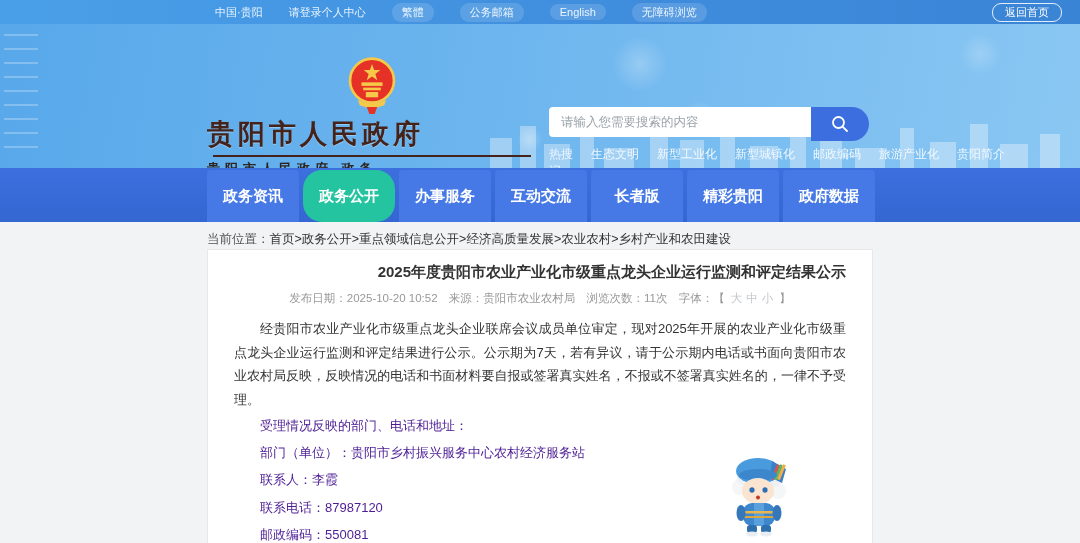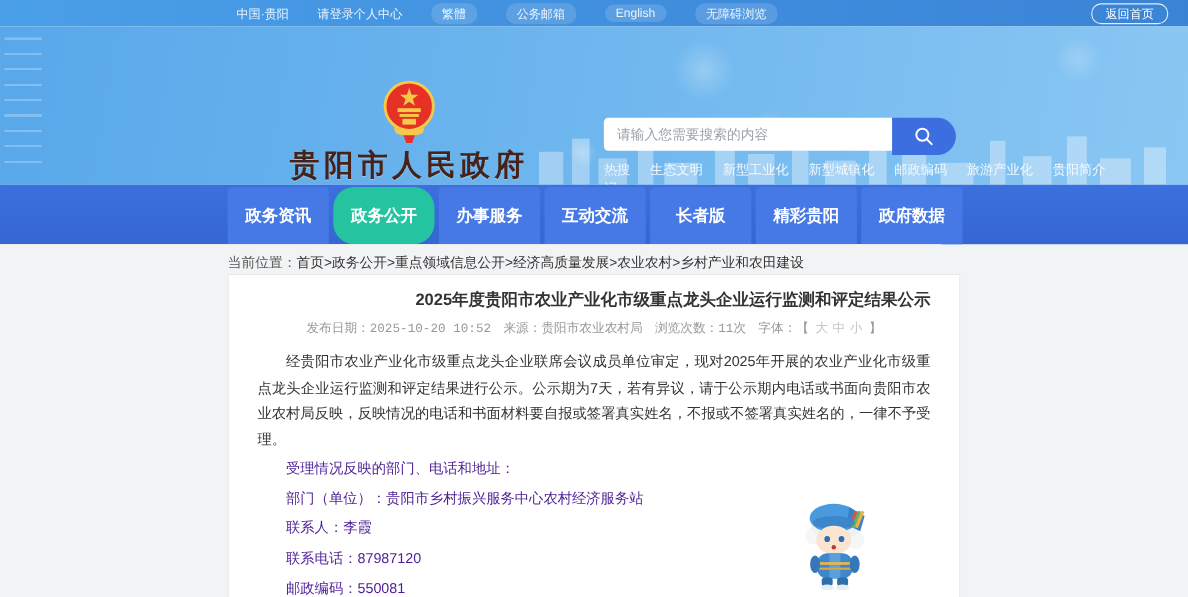--- a/index.html
+++ b/index.html
@@ -22,21 +22,21 @@
       radial-gradient(circle 40px at 640px 40px, rgba(255,255,255,0.25), rgba(255,255,255,0) 70%),
       radial-gradient(circle 26px at 700px 95px, rgba(255,255,255,0.22), rgba(255,255,255,0) 70%),
       radial-gradient(circle 18px at 530px 115px, rgba(255,255,255,0.25), rgba(255,255,255,0) 70%),
       radial-gradient(circle 30px at 980px 30px, rgba(255,255,255,0.2), rgba(255,255,255,0) 70%),
       linear-gradient(100deg,#58a8ea 0%,#6cb5ee 45%,#8ac7f3 100%);
   }
   .skyline { position:absolute; bottom:0; left:480px; width:600px; height:60px; opacity:0.35; }
   .deco-lines { position:absolute; left:4px; top:10px; width:50px; height:120px; opacity:0.5;
     background:repeating-linear-gradient(180deg, rgba(255,255,255,0.5) 0 2px, transparent 2px 14px); width:34px; }
 
-  .logo { position:absolute; left:207px; top:48px; width:330px; text-align:center; }
+  .logo { position:absolute; left:207px; top:32px; width:330px; text-align:left; }
   .emblem { display:block; margin:0 auto; }
   .site-title { font-size:27px; font-weight:bold; color:#45231a; letter-spacing:4px;
     margin-top:2px; text-shadow:0 1px 0 rgba(255,255,255,0.3); }
   .logo-divider { height:2px; background:#45231a; margin:3px 6px 3px 6px; }
   .site-subtitle { font-size:13px; color:#2c2420; font-weight:bold; letter-spacing:5px; }
   .site-url { font-size:13px; color:#22303a; font-weight:bold; margin-top:2px; letter-spacing:1px; }
 
   .search-wrap { position:absolute; left:549px; top:83px; width:320px; }
   .search-row { display:flex; height:30px; }
   .search-input { flex:1; border:none; outline:none; border-radius:4px 0 0 4px;
@@ -59,21 +59,21 @@
 
   
   .content { position:absolute; left:0; top:222px; width:856px; height:321px; background:#f2f3f5; }
   .breadcrumb { position:absolute; left:207px; top:9px; font-size:12.5px; color:#555; }
   .breadcrumb b { font-weight:normal; color:#333; }
 
   .card { position:absolute; left:207px; top:27px; width:666px; height:300px;
     background:#fff; border:1px solid #e8e8e8; padding:13px 26px 0 26px; overflow:hidden; }
   .article-title { text-align:right; font-size:15px; font-weight:bold; color:#333; }
   .meta { text-align:center; font-size:11.5px; color:#999; margin-top:9px; }
-  .meta span { margin:0 4px;font-family:Liberation Mono, monospace; }
+  .meta span { margin:0 4px; }
   .meta .font-btn { color:#c2c6cb; cursor:pointer; margin:0 2px; }
   .article-body { margin-top:11px; font-size:13px; color:#333; line-height:1.82; text-indent:2em; text-align:justify; }
   .article-line { font-size:13px; color:#4c1d95; line-height:2.1; text-indent:2em; }
 
   .mascot { position:absolute; right:66px; bottom:6px; cursor:pointer; }
 </style>
 </head>
 <body>
 
 <div class="topbar">

